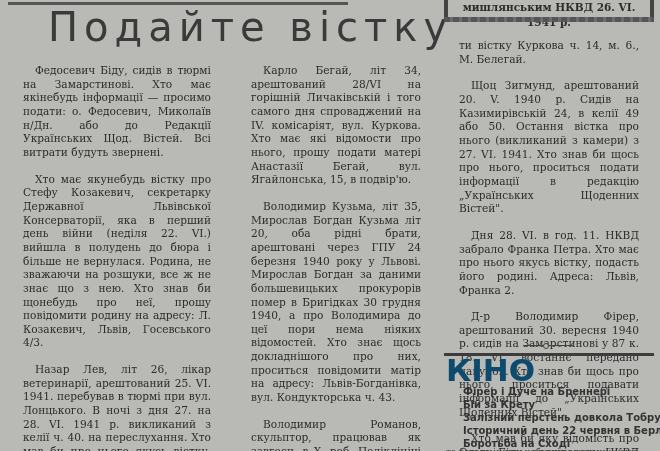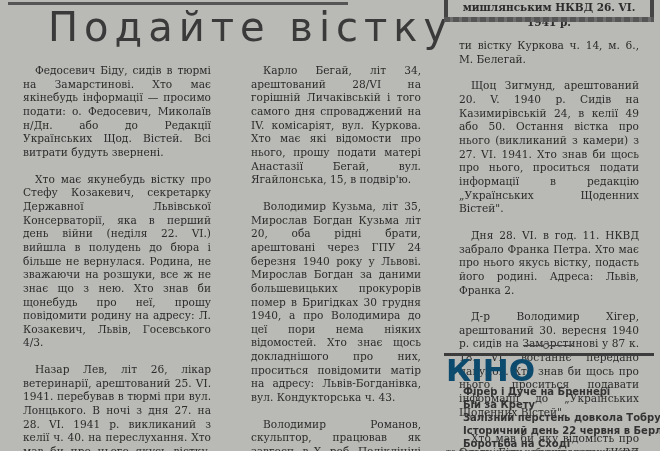--- a/index.html
+++ b/index.html
@@ -81,21 +81,21 @@
   </div>
 <div class="col col-mid" id="col-mid">
     <p><b>Карло Бегай,</b><span> літ 34, арештований 28/VI на горішній Личаківській і того самого дня спроваджений на IV. комісаріят, вул. Куркова. Хто має які відомости про нього, прошу подати матері Анастазії Бегай, вул. Ягайлонська, 15, в подвір'ю.</span></p>
     <p><b>Володимир Кузьма,</b><span> літ 35, Мирослав Богдан Кузьма літ 20, оба рідні брати, арештовані через ГПУ 24 березня 1940 року у Львові. Мирослав Богдан за даними большевицьких прокурорів помер в Бригідках 30 грудня 1940, а про Володимира до цеї пори нема ніяких відомостей. Хто знає щось докладнішого про них, проситься повідомити матір на адресу: Львів-Богданівка, вул. Кондукторська ч. 43.</span></p>
     <p><b>Володимир Романов,</b><span> скульптор, працював як завгосп. в X. роб. Поліклініці у Львові, арештований органами НКВД. 11 червня 1940 р. сидів у в'язниці на Замарстинові, а потім при Казимирівській ч. 24. мабуть в келії 54. Хто знає щось про нього з часів перед війною, або в часі війни, прошу подати вістку матері Катерині Романов, Льва Сапіги 41, II. поверх, двері 5.</span></p>
   </div>
 <div class="col col-right" id="col-right">
     <p style="text-indent: 0px;"><span>ти вістку Куркова ч. 14, м. 6., М. Белегай.</span></p>
     <p><b>Щоц Зигмунд,</b><span> арештований 20. V. 1940 р. Сидів на Казимирівській 24, в келії 49 або 50. Остання вістка про нього (викликаний з камери) з 27. VI. 1941. Хто знав би щось про нього, проситься подати інформації в редакцію „Українських Щоденних Вістей".</span></p>
     <p><b>Дня 28. VI.</b><span> в год. 11. НКВД забрало Франка Петра. Хто має про нього якусь вістку, подасть його родині. Адреса: Львів, Франка 2.</span></p>
-    <p><b>Д-р Володимир Хігер,</b><span> арештований 30. вересня 1940 р. сидів на Замарстинові у 87 к. 18. VI. востаннє передано пакунок. Хто знав би щось про нього, проситься подавати інформації до „Українських Щоденних Вістей".</span></p>
+    <p><b>Д-р Володимир Фірер,</b><span> арештований 30. вересня 1940 р. сидів на Замарстинові у 87 к. 18. VI. востаннє передано пакунок. Хто знав би щось про нього, проситься подавати інформації до „Українських Щоденних Вістей".</span></p>
     <p><b>Хто мав</b><span> би яку відомість про Ольгу Біду, арештовану НКВД дня 25. VI. 1941 р. та яку правдоподібно повезли до тюрми при вул. Лонцького, зволить повідомити батьків на адресу: Львів, вул. Білінських ч. 6 а.</span></p>
     <p><b>Яків Малаховський,</b><span> референт Центросоюзу, арештований 21 грудня 1940 р., сидів на Замарстинові а пізніше на Лонцького. Хто знає щонебудь про нього, нехай ласкаво звідомить його жінці на таку адресу: Богданівка, вул. Канівська 25.</span></p>
   </div>
 
 <div class="sep-small"></div>
 <div class="kino-rule"></div>
 <div class="kino-title">КІНО</div>
 <div class="kino-list">
   <div>Фірер і Дуче на Бреннері</div>
   <div>Бій за Крету</div>

